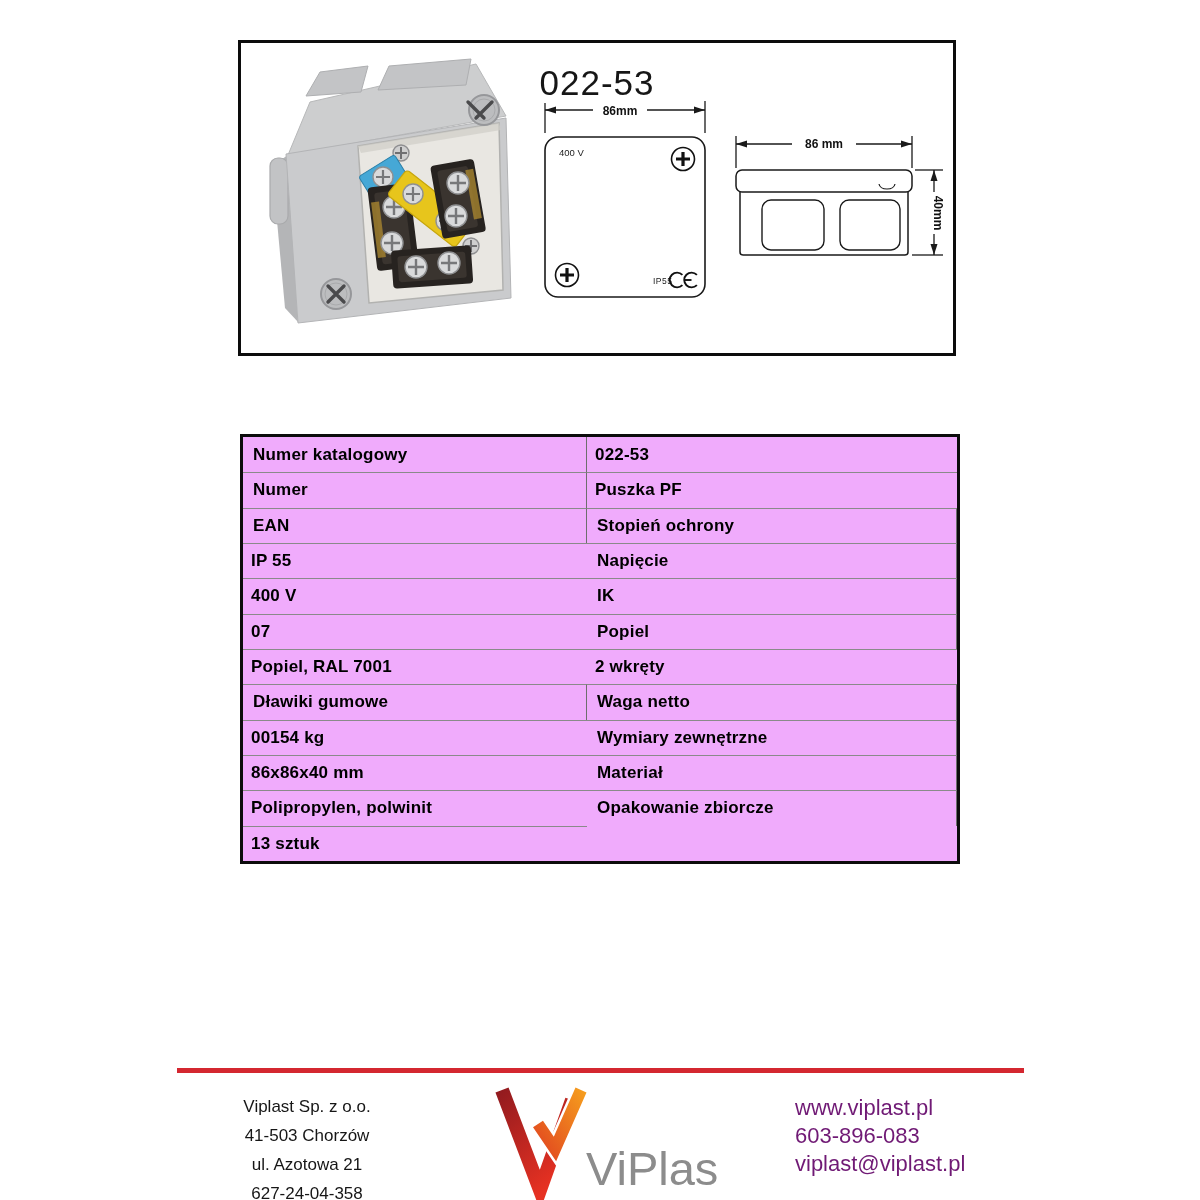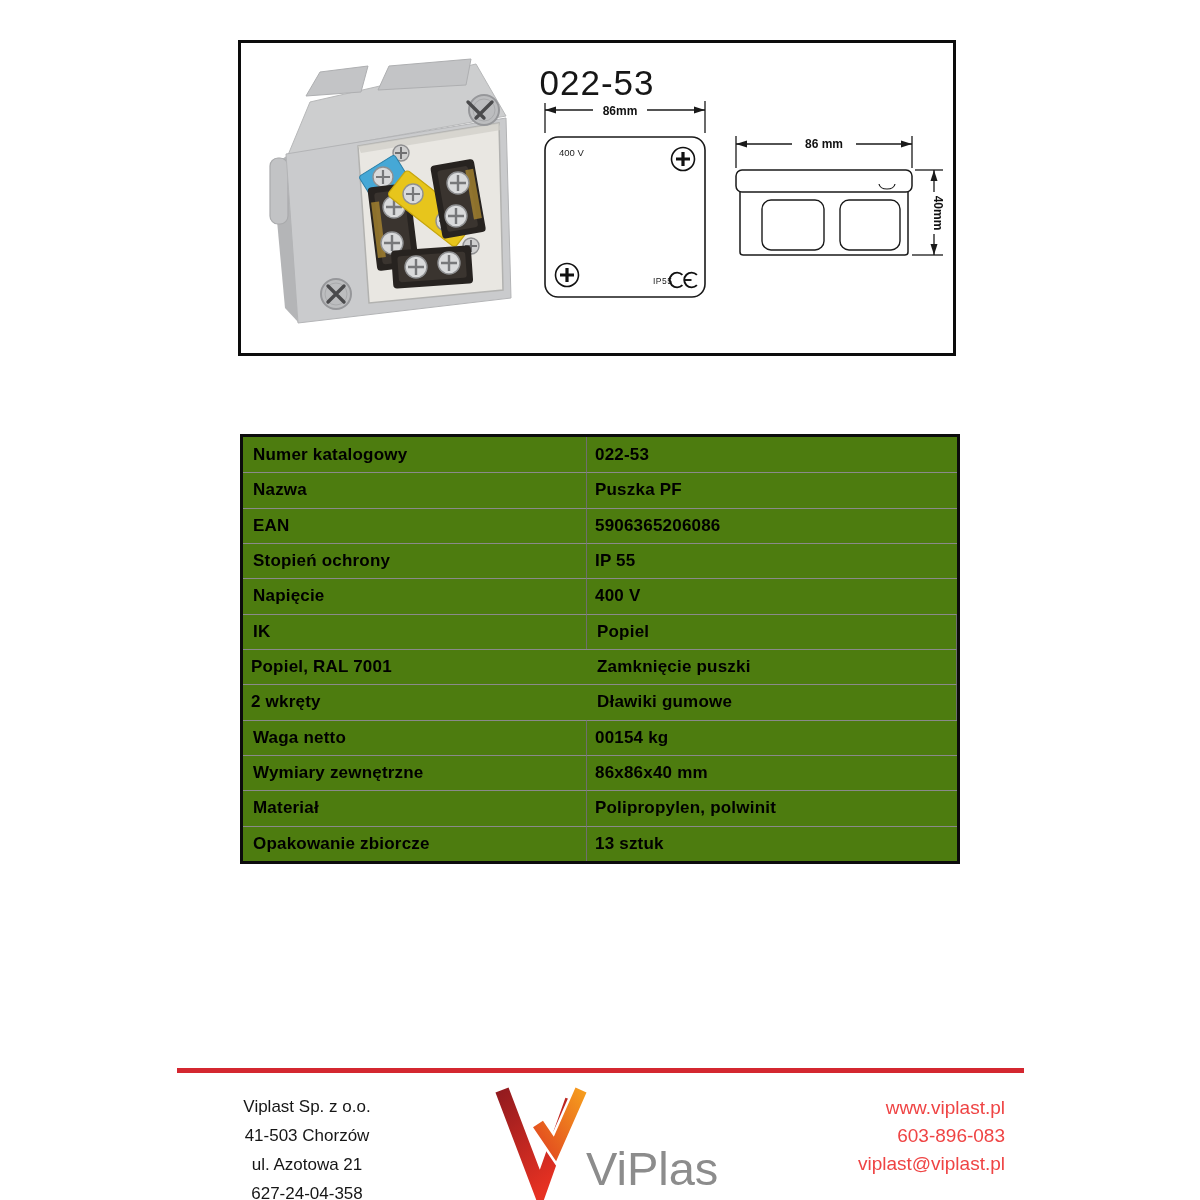--- a/index.html
+++ b/index.html
@@ -10,30 +10,30 @@
   .hero-title{position:absolute;left:50%;top:40px;transform:translate(-50%,-50%);background:#fff;padding:0 16px;
     font-size:35px;font-weight:400;letter-spacing:1px;color:#161616;white-space:nowrap;z-index:5;}
 
   .fig{position:absolute;}
   #photoSvg{left:258px;top:50px;}
   #frontSvg{left:535px;top:93px;}
   #sideSvg{left:722px;top:128px;}
 
   
   .spec-table{position:absolute;left:240px;top:434px;width:714px;height:424px;border:3px solid #0c0c0c;
-    display:grid;grid-template-columns:344px 1fr;grid-auto-rows:1fr;background:#4d7c0f;}
+    display:grid;grid-template-columns:344px 1fr;grid-auto-rows:1fr;background:#f0abfc;}
   .cell{display:flex;align-items:center;font-size:17px;font-weight:600;letter-spacing:.2px;color:#000;overflow:hidden;white-space:nowrap;}
   .cell.label{padding-left:10px;border-right:1px solid #6e6e6e;}
   .cell.value{padding-left:8px;}
   .cell.rt{border-top:1px solid #8a8a8a;}
 
   
   .accent-line{position:absolute;left:177px;top:1068px;width:847px;height:5px;background:#d42730;}
   .footer-left{position:absolute;left:237px;top:1092px;width:140px;text-align:center;font-size:17px;line-height:29px;color:#161616;}
-  .footer-right{position:absolute;left:795px;top:1094px;width:210px;text-align:right;font-size:19px;line-height:28px;color:#ef4444;}
+  .footer-right{position:absolute;left:795px;top:1094px;width:210px;text-align:left;font-size:22px;line-height:28px;color:#701a75;}
   #logoSvg{position:absolute;left:490px;top:1082px;}
 </style>
 </head>
 <body>
 
 <div class="hero-box">
   <div class="hero-title">022-53</div>
 </div>
 
 <svg id="photoSvg" class="fig" width="262" height="280" viewBox="0 0 262 280">
@@ -185,32 +185,31 @@
     </g>
     <rect x="204" y="64" width="16" height="42" fill="#fff" stroke="none"></rect>
   </g>
   <text x="102" y="20" text-anchor="middle" font-size="12" font-weight="bold" fill="#111">86 mm</text>
   <text x="212" y="85" text-anchor="middle" font-size="12" font-weight="bold" fill="#111" transform="rotate(90 212 85)">40mm</text>
 </svg>
 
 <div class="spec-table">
   <div class="cell label">Numer katalogowy</div>
   <div class="cell value">022-53</div>
-  <div class="cell label rt">Nazwa</div>
+  <div class="cell label rt">Numer</div>
   <div class="cell value rt">Puszka PF</div>
   <div class="cell label rt">EAN</div>
-  <div class="cell value rt">5906365206086</div>
   <div class="cell label rt">Stopień ochrony</div>
   <div class="cell value rt">IP 55</div>
   <div class="cell label rt">Napięcie</div>
   <div class="cell value rt">400 V</div>
   <div class="cell label rt">IK</div>
+  <div class="cell value rt">07</div>
   <div class="cell label rt">Popiel</div>
   <div class="cell value rt">Popiel, RAL 7001</div>
-  <div class="cell label rt">Zamknięcie puszki</div>
   <div class="cell value rt">2 wkręty</div>
   <div class="cell label rt">Dławiki gumowe</div>
   <div class="cell label rt">Waga netto</div>
   <div class="cell value rt">00154 kg</div>
   <div class="cell label rt">Wymiary zewnętrzne</div>
   <div class="cell value rt">86x86x40 mm</div>
   <div class="cell label rt">Materiał</div>
   <div class="cell value rt">Polipropylen, polwinit</div>
   <div class="cell label rt">Opakowanie zbiorcze</div>
   <div class="cell value rt">13 sztuk</div>

